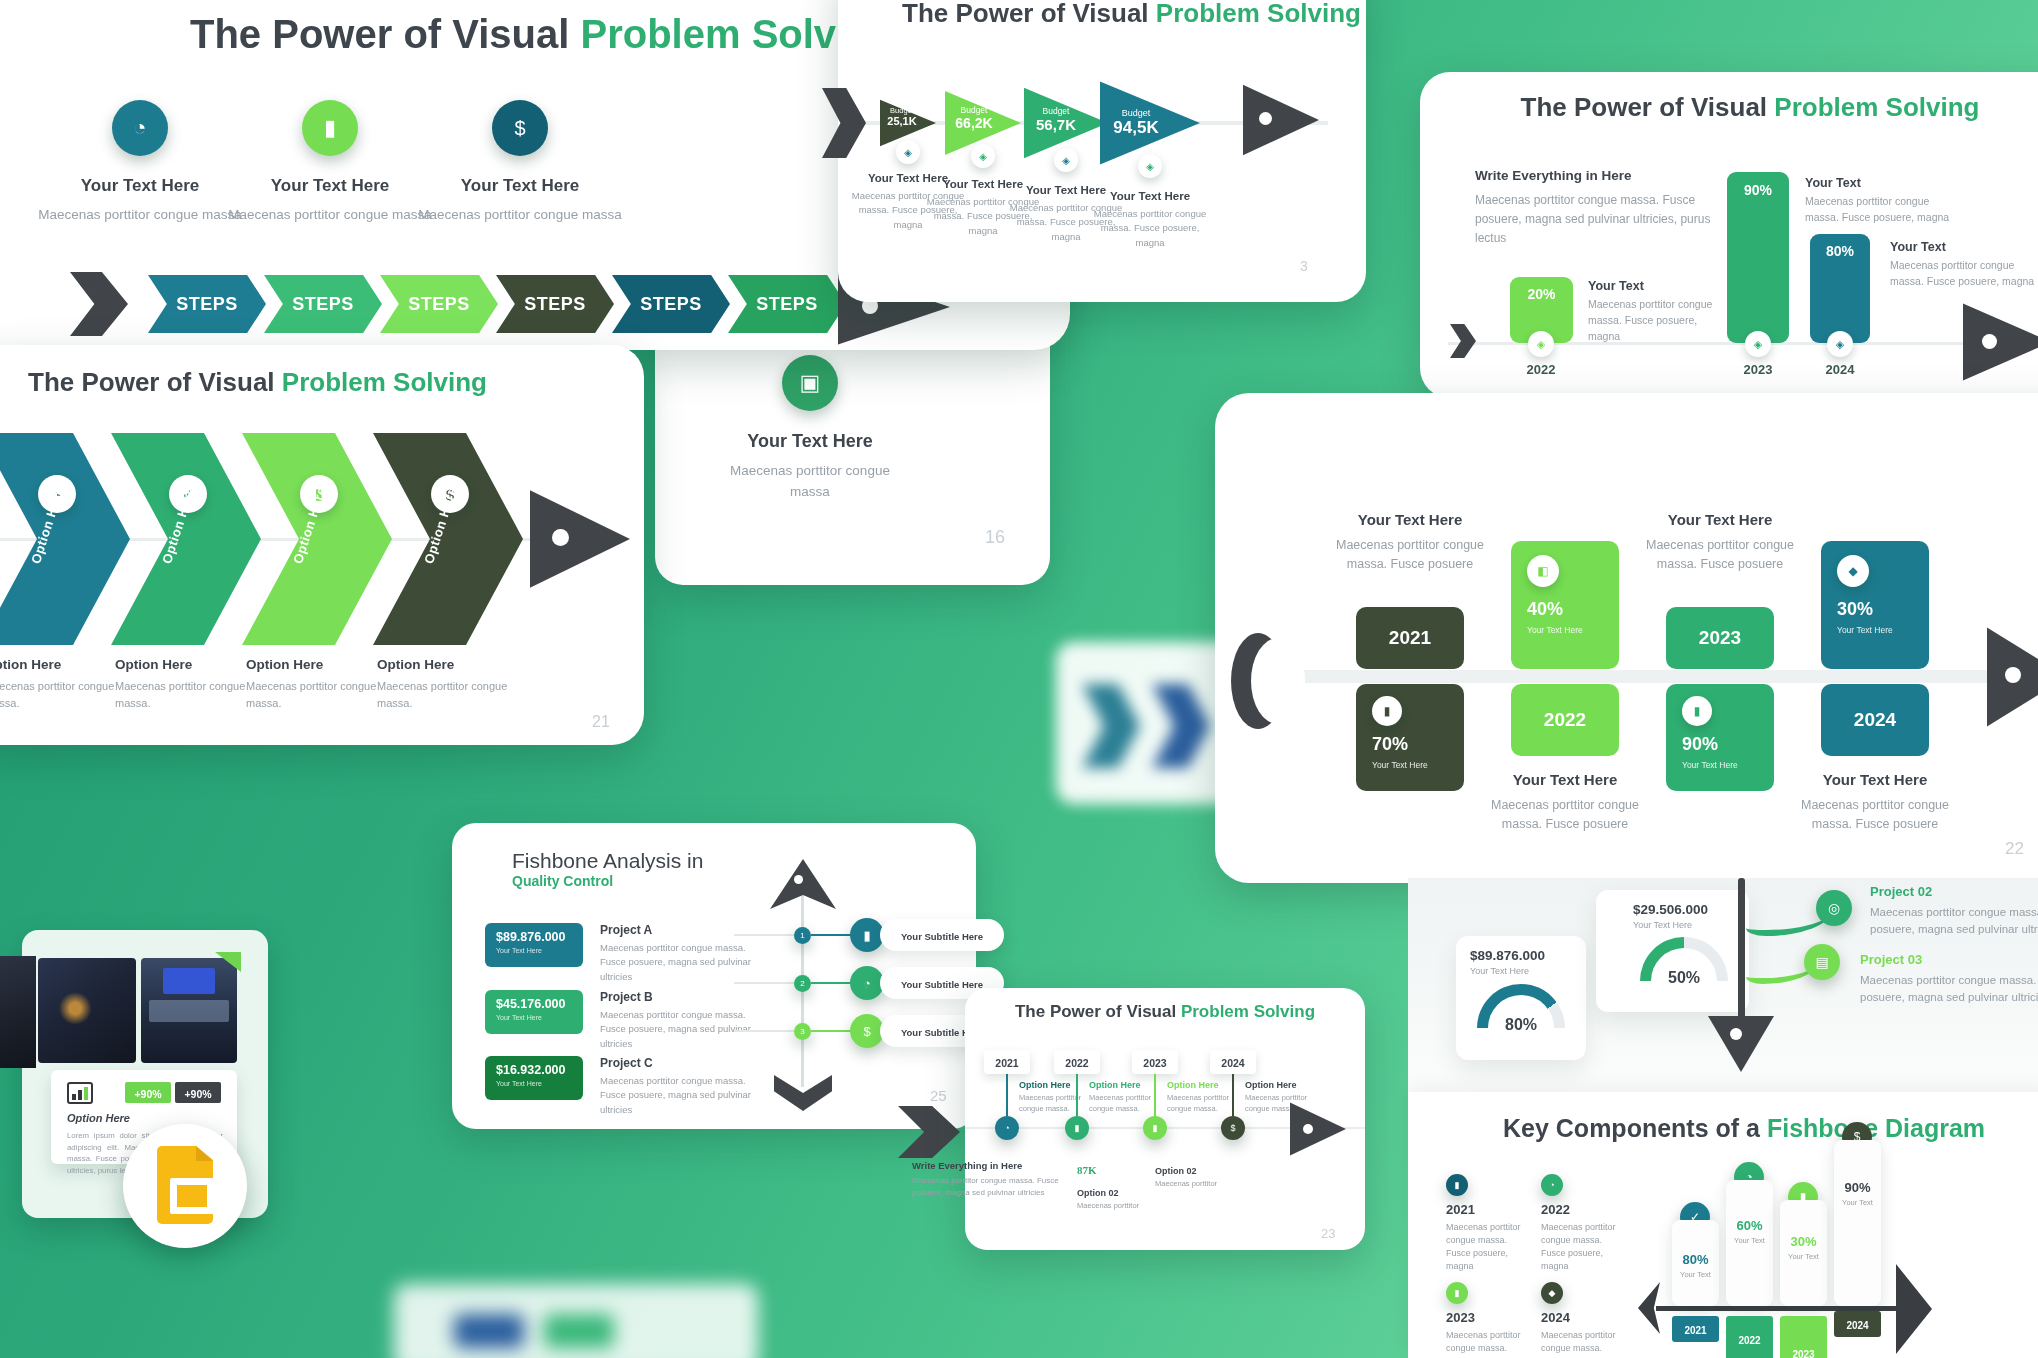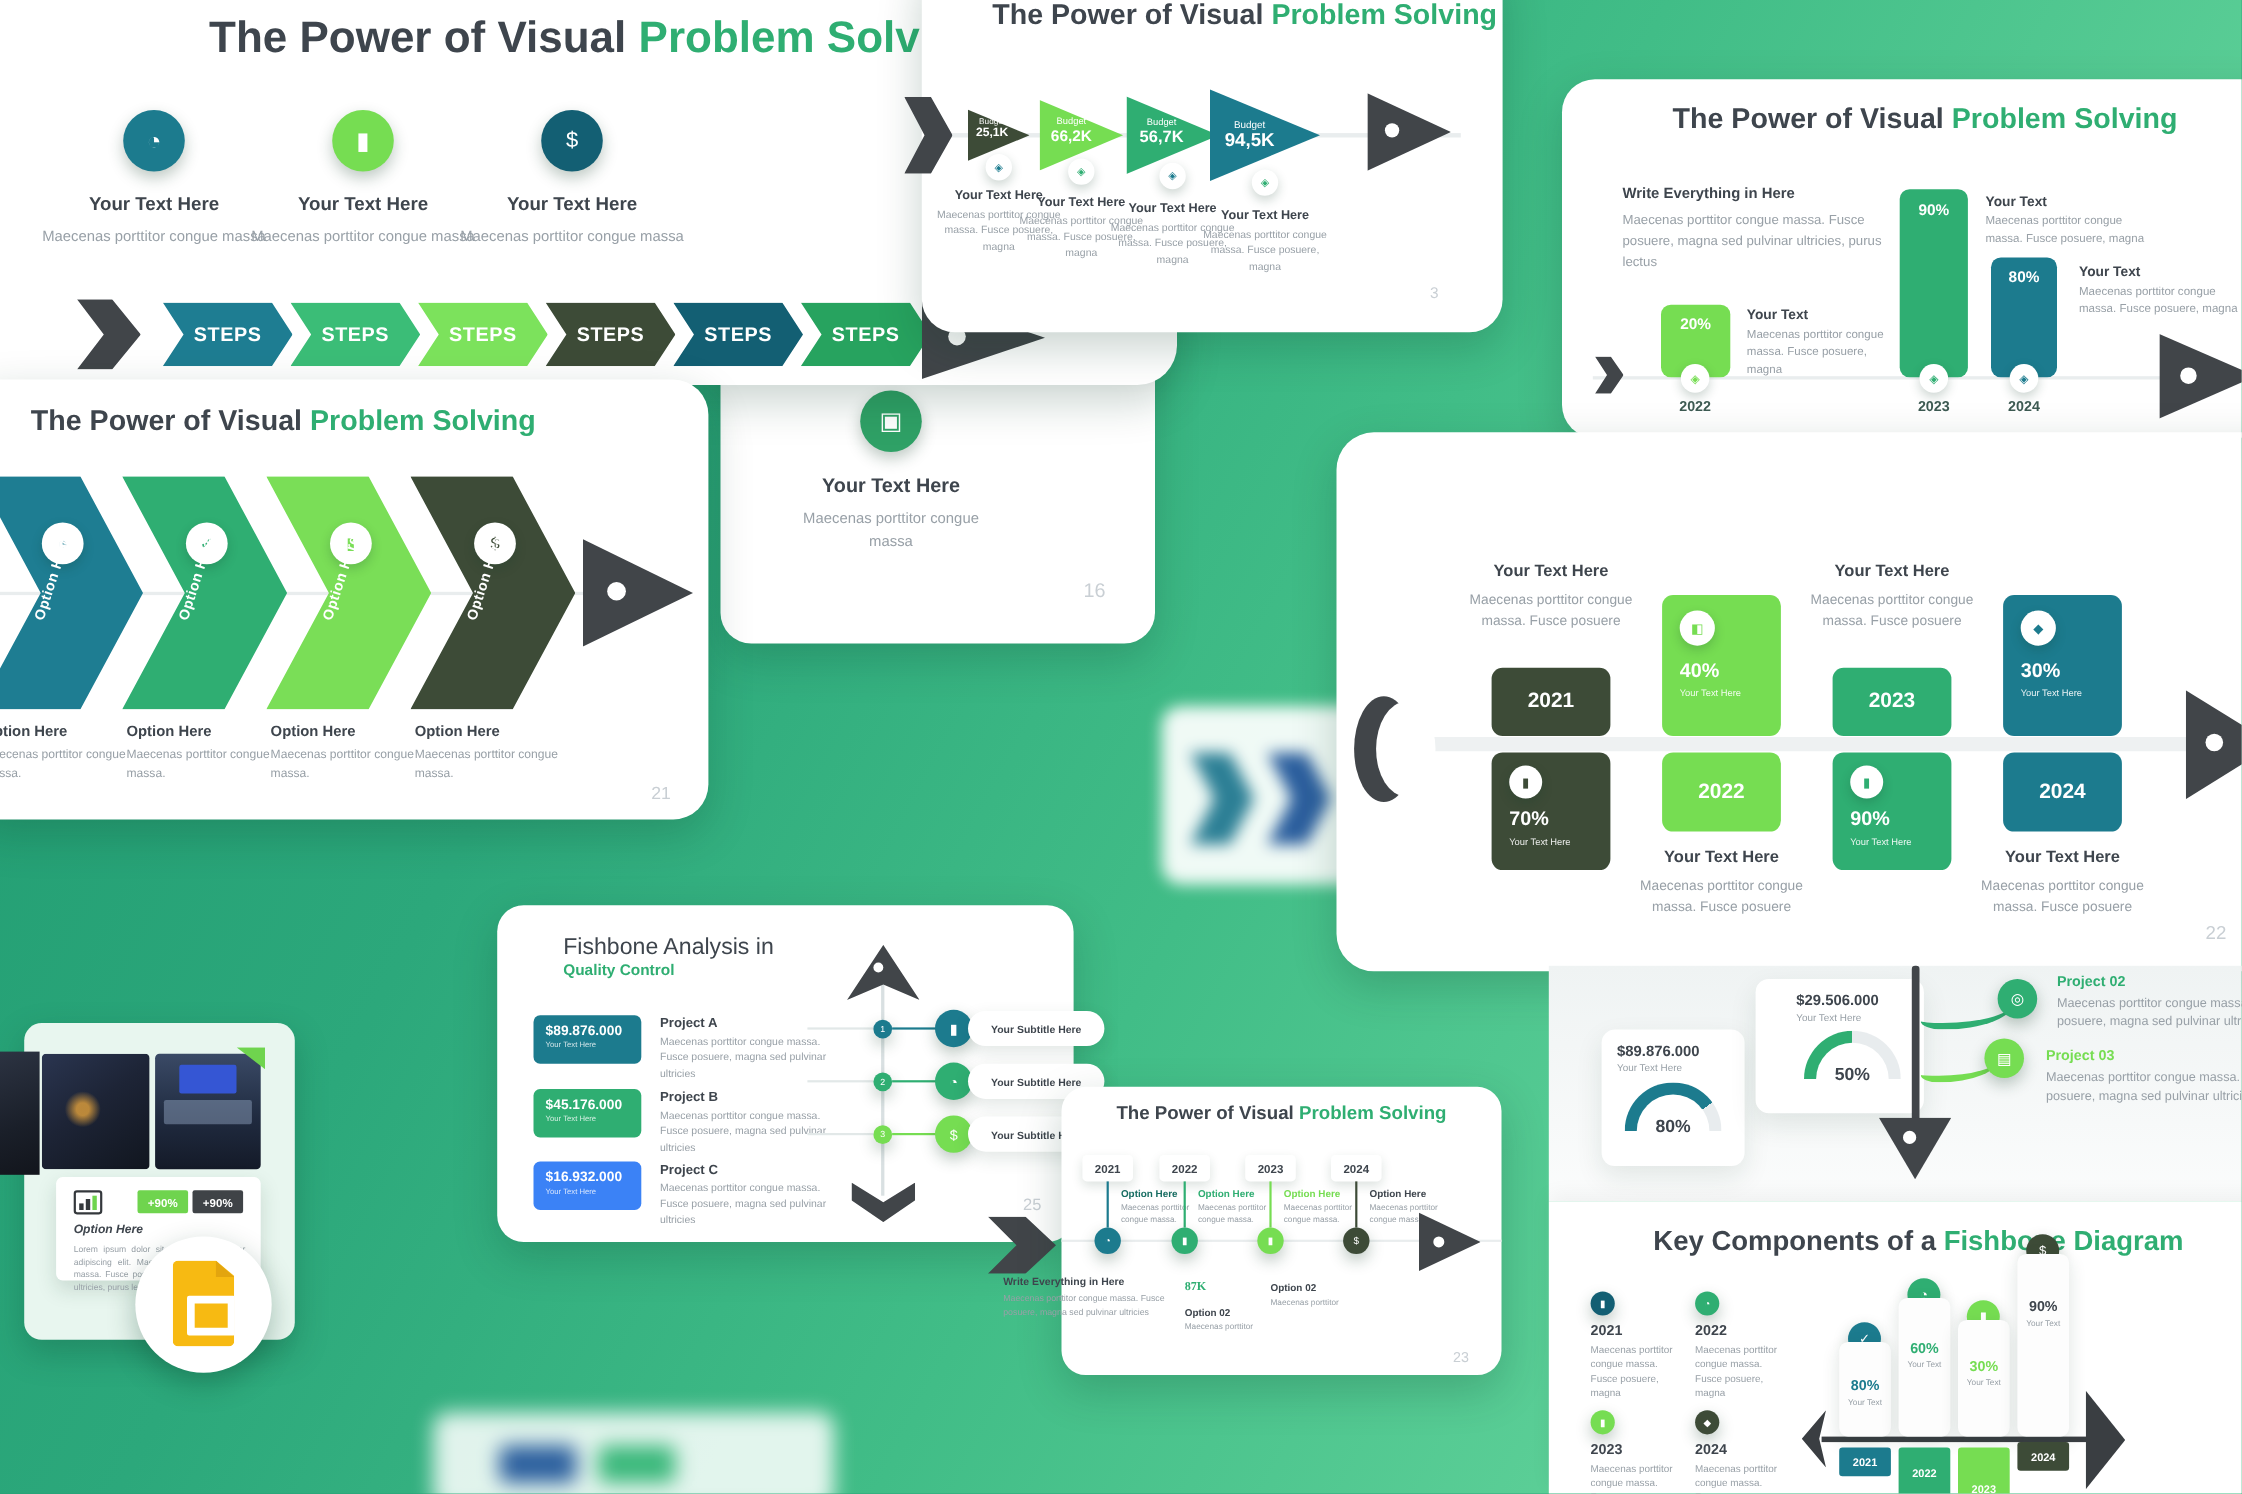--- a/index.html
+++ b/index.html
@@ -319,21 +319,21 @@
       <div class="ds" style="margin-top:4px;font-size:9.5px;line-height:1.5;">Maecenas porttitor congue massa. Fusce posuere, magna sed pulvinar ultricies</div>
     </div>
     <div class="a" style="left:33px;top:167px;width:98px;height:44px;background:#2fae72;border-radius:6px;color:#fff;padding:7px 0 0 11px;box-sizing:border-box;">
       <div class="b" style="font-size:12.5px;">$45.176.000</div>
       <div style="font-size:7px;opacity:.8;margin-top:3px;">Your Text Here</div>
     </div>
     <div class="a" style="left:148px;top:167px;width:168px;">
       <div class="b" style="font-size:12px;color:#3e454d;">Project B</div>
       <div class="ds" style="margin-top:4px;font-size:9.5px;line-height:1.5;">Maecenas porttitor congue massa. Fusce posuere, magna sed pulvinar ultricies</div>
     </div>
-    <div class="a" style="left:33px;top:233px;width:98px;height:44px;background:#3b82f6;border-radius:6px;color:#fff;padding:7px 0 0 11px;box-sizing:border-box;">
+    <div class="a" style="left:33px;top:233px;width:98px;height:44px;background:#15803d;border-radius:6px;color:#fff;padding:7px 0 0 11px;box-sizing:border-box;">
       <div class="b" style="font-size:12.5px;">$16.932.000</div>
       <div style="font-size:7px;opacity:.8;margin-top:3px;">Your Text Here</div>
     </div>
     <div class="a" style="left:148px;top:233px;width:168px;">
       <div class="b" style="font-size:12px;color:#3e454d;">Project C</div>
       <div class="ds" style="margin-top:4px;font-size:9.5px;line-height:1.5;">Maecenas porttitor congue massa. Fusce posuere, magna sed pulvinar ultricies</div>
     </div>
 
     <div class="a" style="left:349px;top:66px;width:3px;height:198px;background:#d9e0e2;"></div>
     <div class="a" style="left:318px;top:36px;width:66px;height:50px;">

